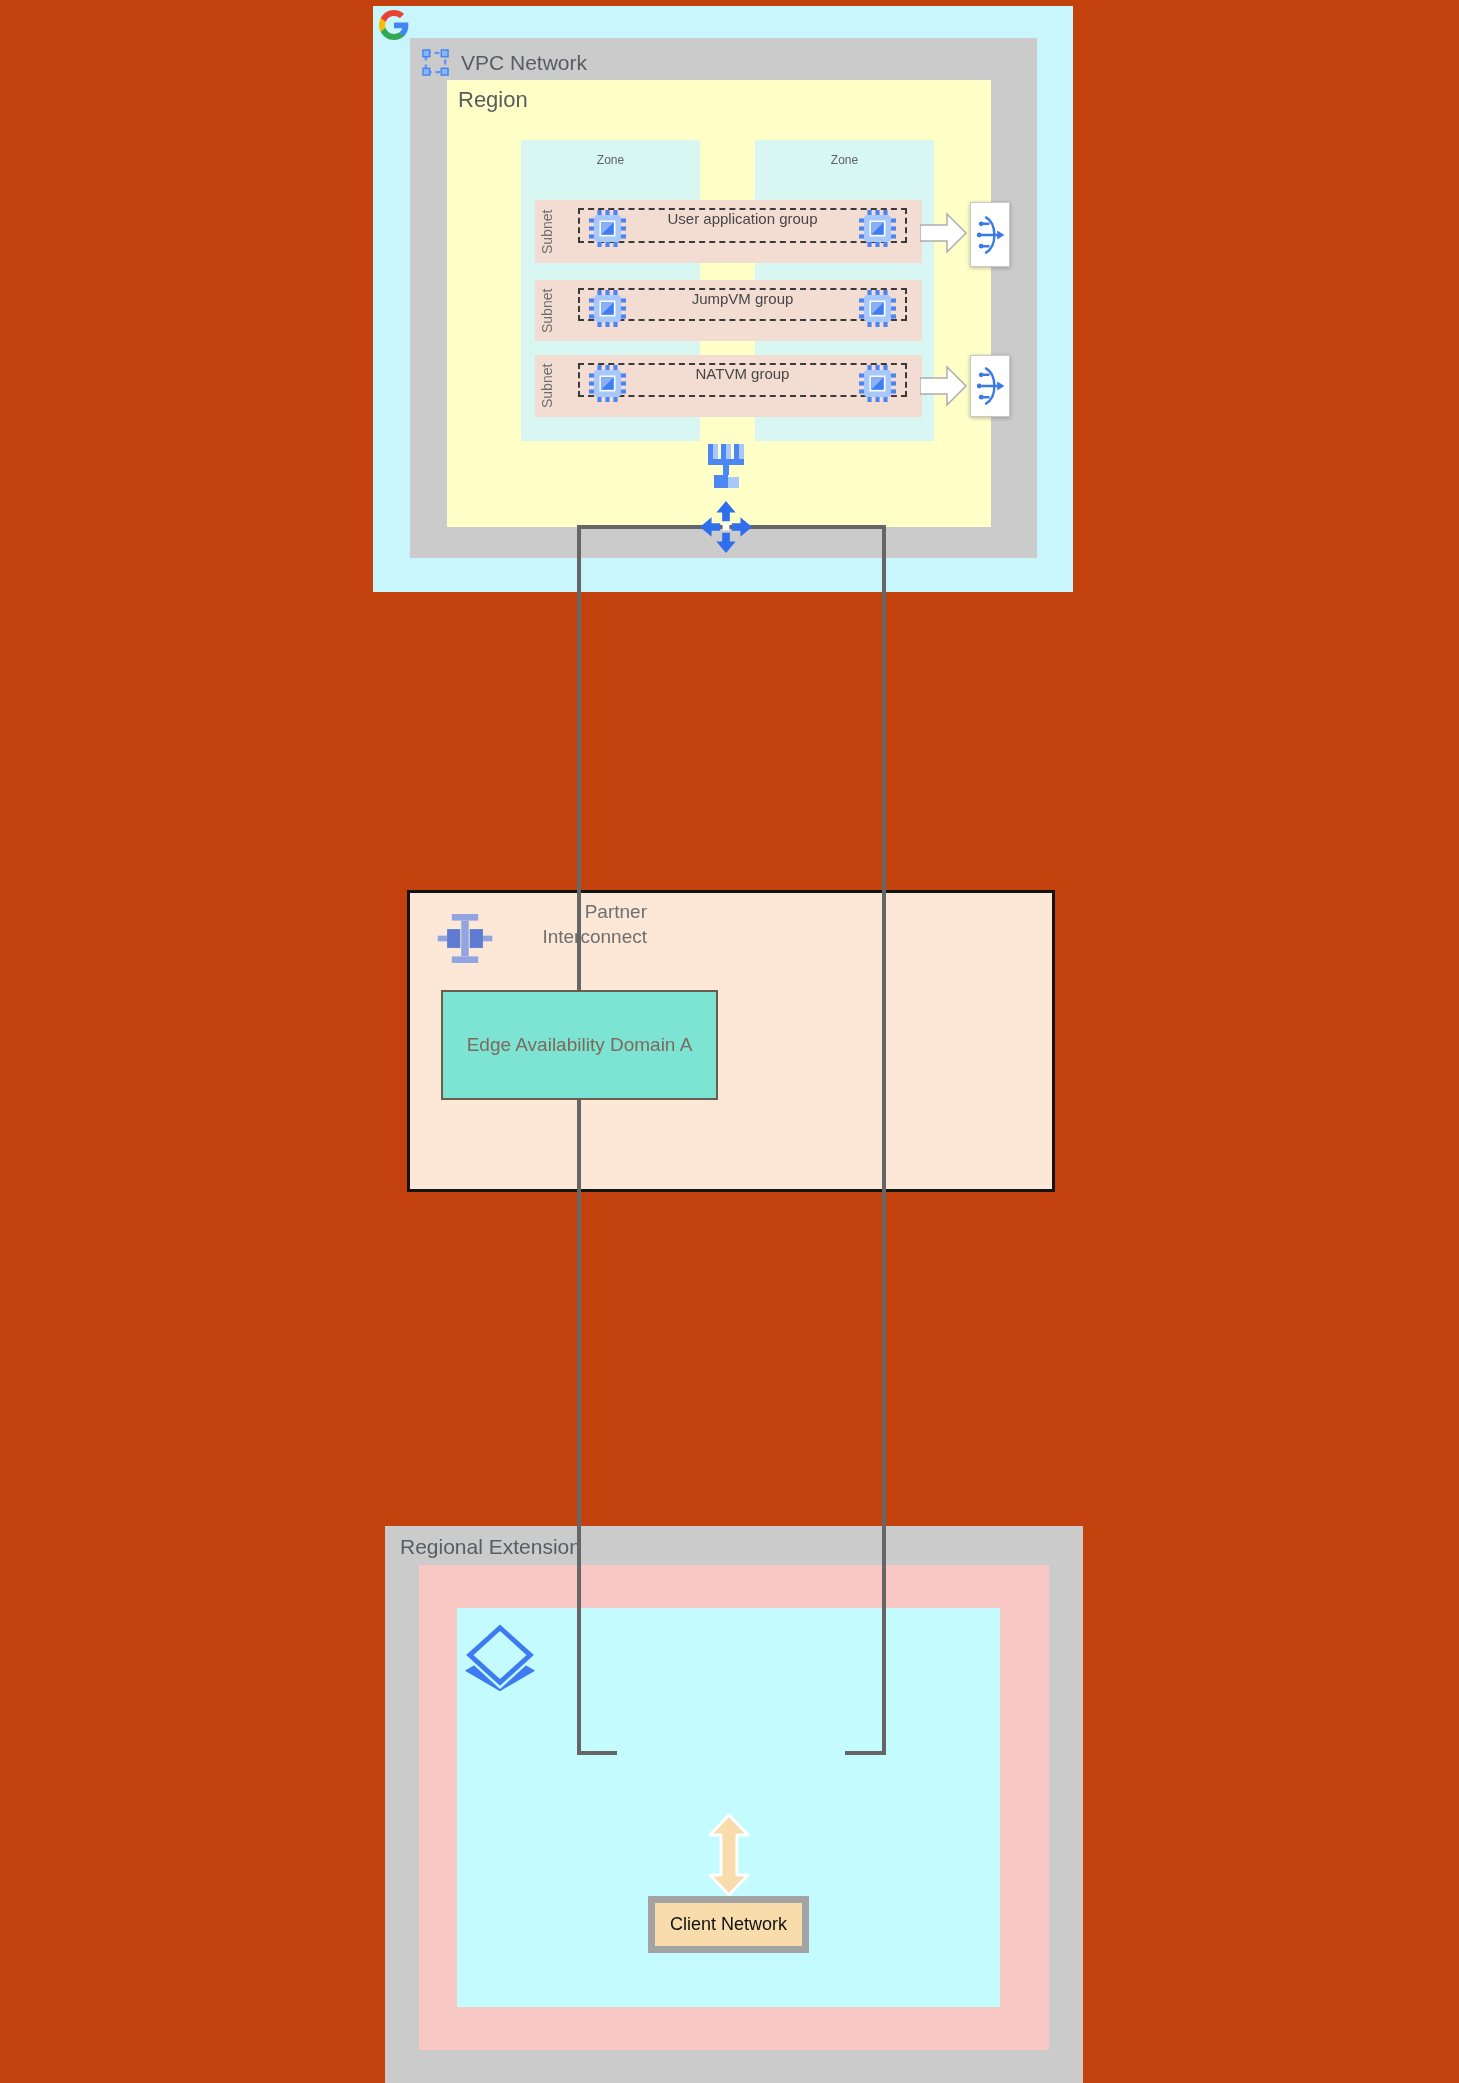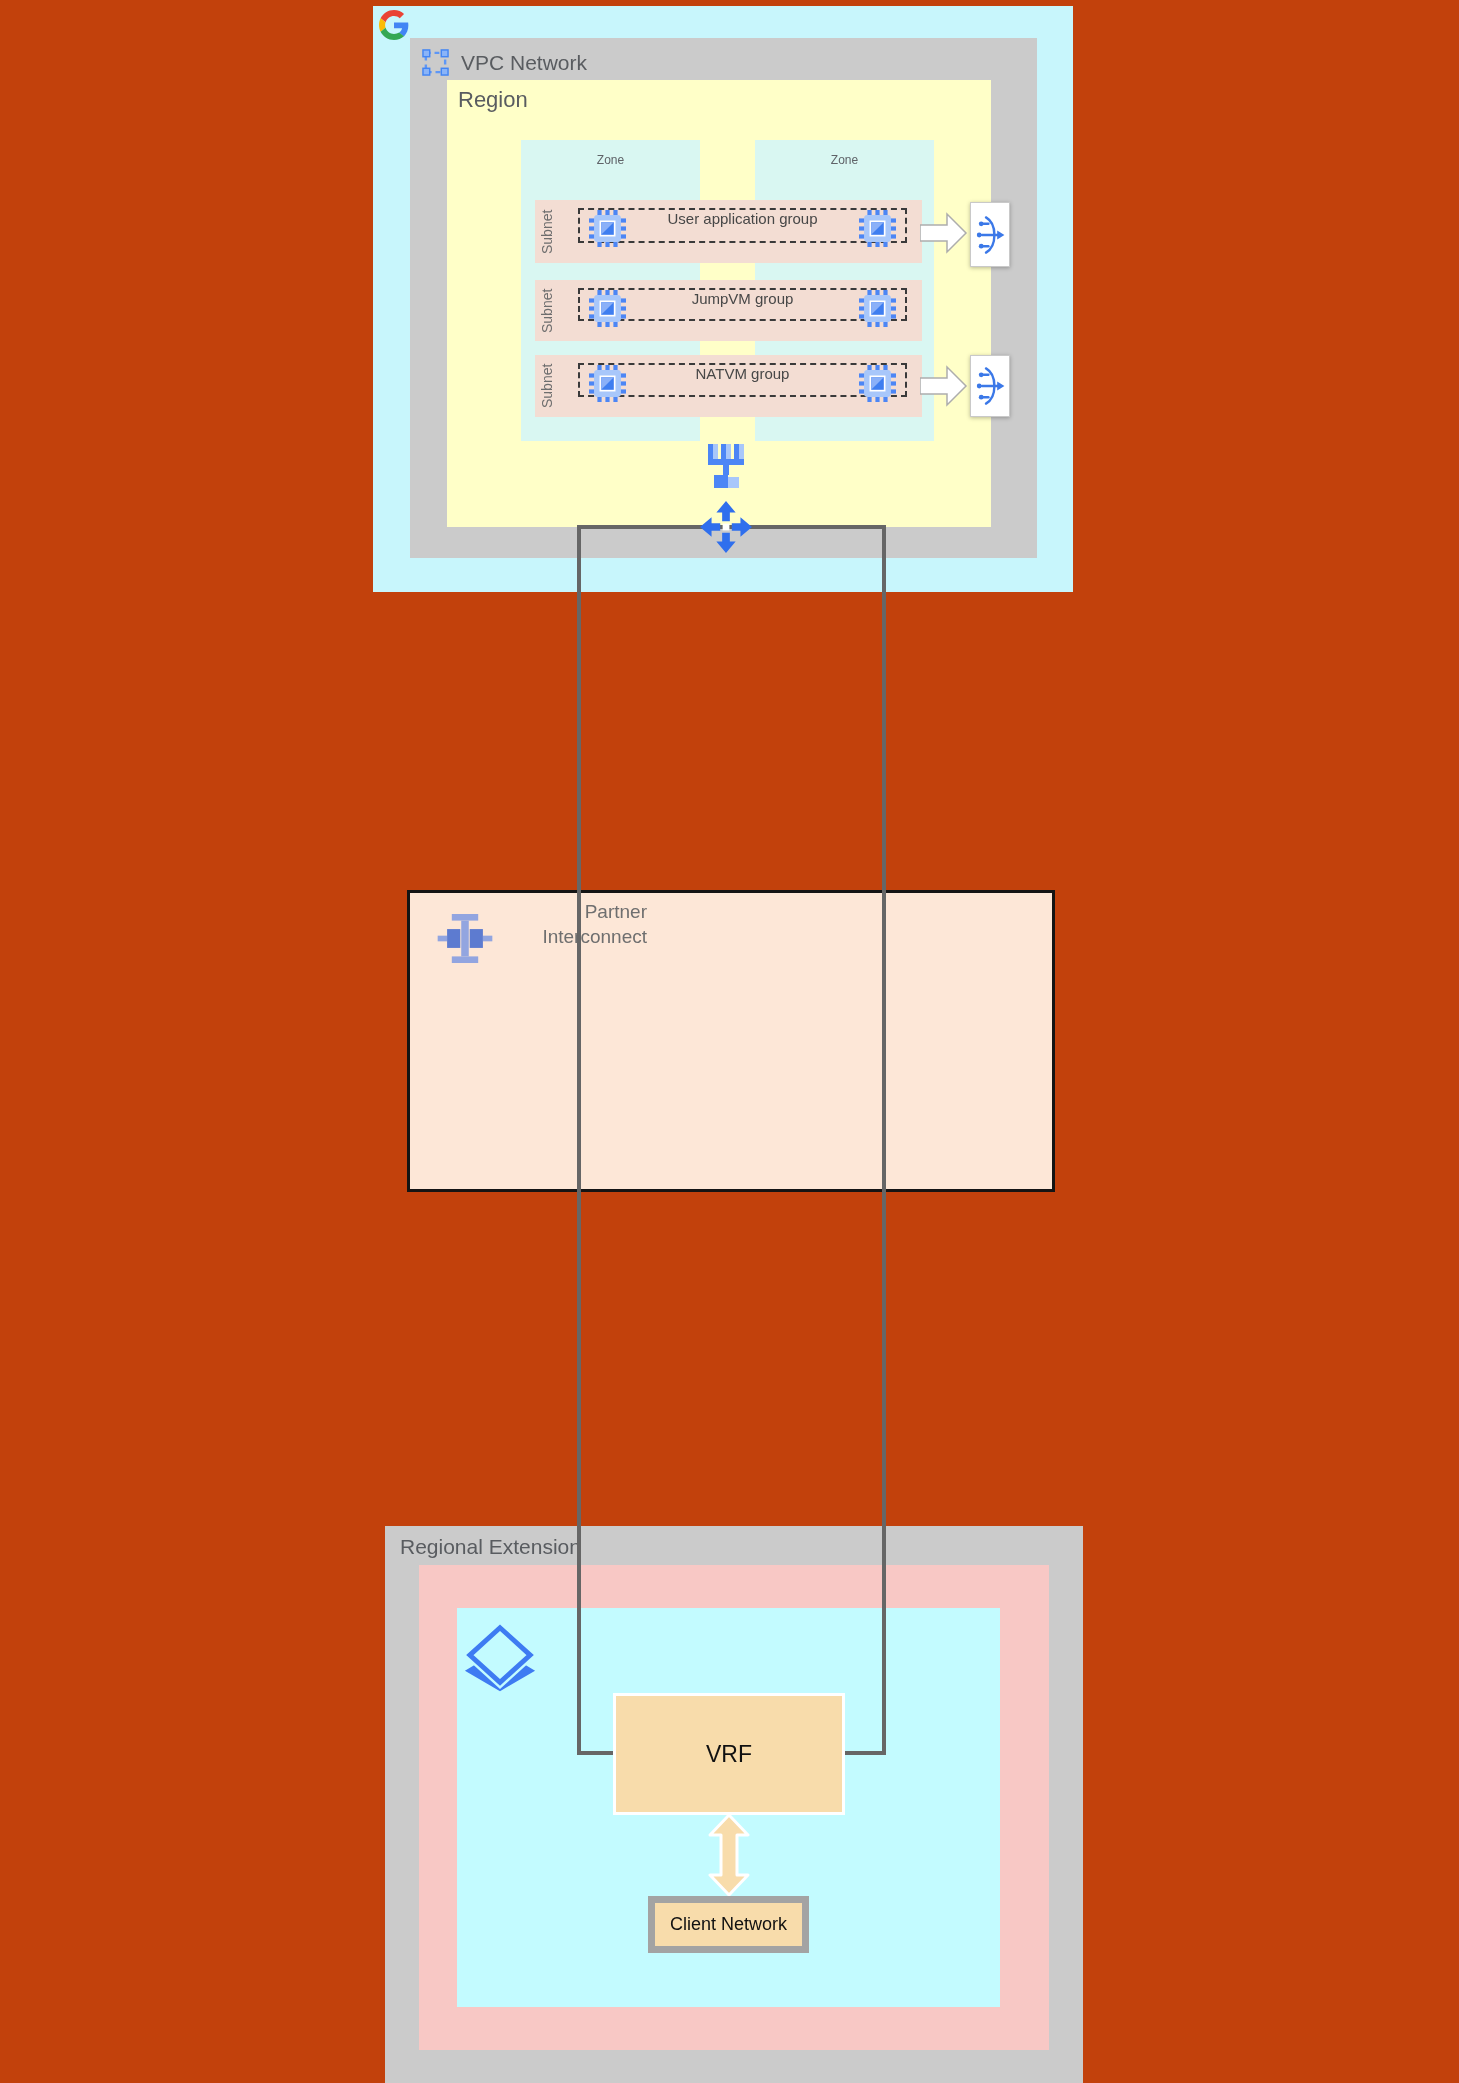--- a/index.html
+++ b/index.html
@@ -313,30 +313,30 @@
   <svg class="abs z6" style="left:700px;top:501px" width="52" height="52" viewBox="0 0 54 54">
     <g fill="#2f6fed">
       <polygon points="27,0 37,12 31,12 31,21 23,21 23,12 17,12"></polygon>
       <polygon points="27,54 37,42 31,42 31,33 23,33 23,42 17,42"></polygon>
       <polygon points="0,27 12,17 12,23 21,23 21,31 12,31 12,37"></polygon>
       <polygon points="54,27 42,17 42,23 33,23 33,31 42,31 42,37"></polygon>
     </g>
     <rect x="23.5" y="23.5" width="7" height="7" fill="#ffffff"></rect>
   </svg>
 
+  <div class="box domain domain-a flexc z6">
+    <span>Edge Availability Domain A</span>
+  </div>
 
   <svg class="abs z6" style="left:462px;top:1624px" width="76" height="68" viewBox="0 0 78 68">
     <path d="M3,47 L15,40 L39,60 L63,40 L75,47 L39,68 Z" fill="#3e7bf2"></path>
     <path d="M39,3 L70,31 L39,59 L8,31 Z" fill="#c3fbff" stroke="#c3fbff" stroke-width="10"></path>
     <path d="M39,3 L70,31 L39,59 L8,31 Z" fill="#c3fbff" stroke="#3e7bf2" stroke-width="5"></path>
   </svg>
 
-  <div class="box vrf-box flexc z6">
-    <span>VRF</span>
-  </div>
 
   <svg class="abs z6" style="left:705px;top:1813px" width="48" height="84" viewBox="0 0 48 82">
     <polygon points="24,1 43,21 32,21 32,61 43,61 24,81 5,61 16,61 16,21 5,21" fill="#f8dcab" stroke="#ffffff" stroke-width="3" stroke-linejoin="round"></polygon>
   </svg>
 
   <div class="box client-box flexc z6">
     <span>Client Network</span>
   </div>
 
 </div>

